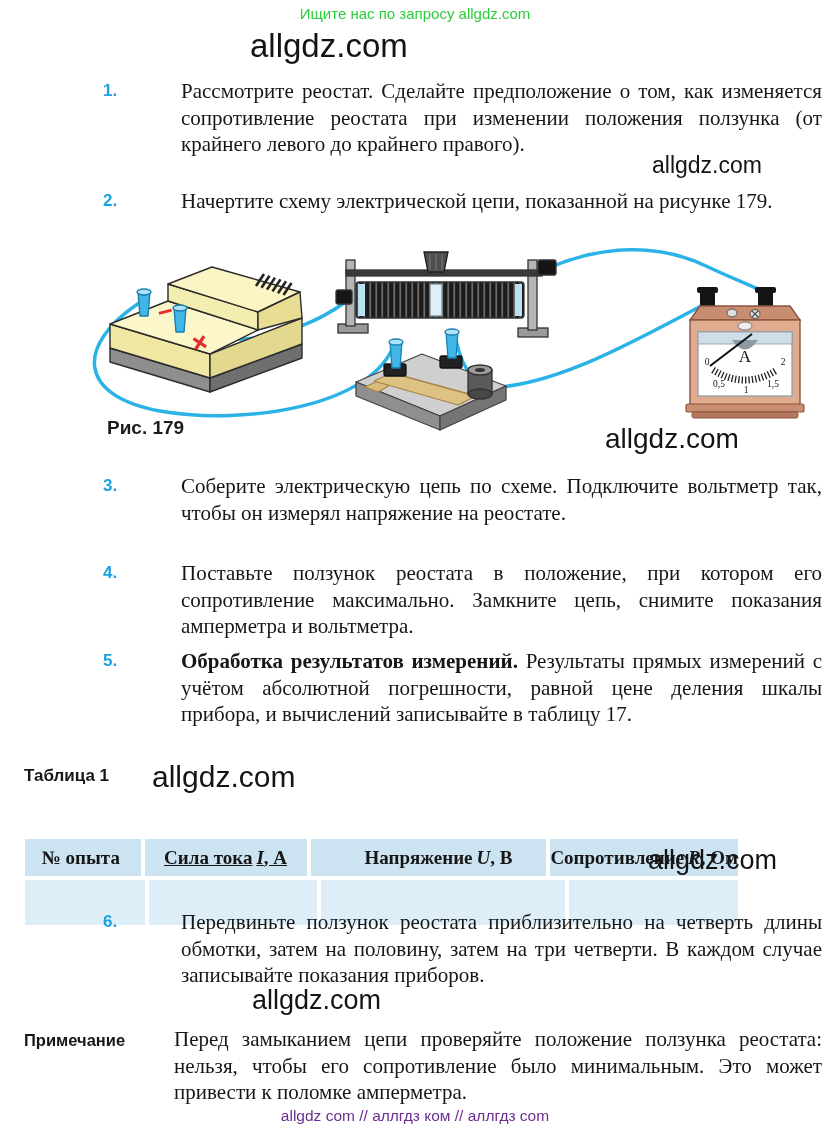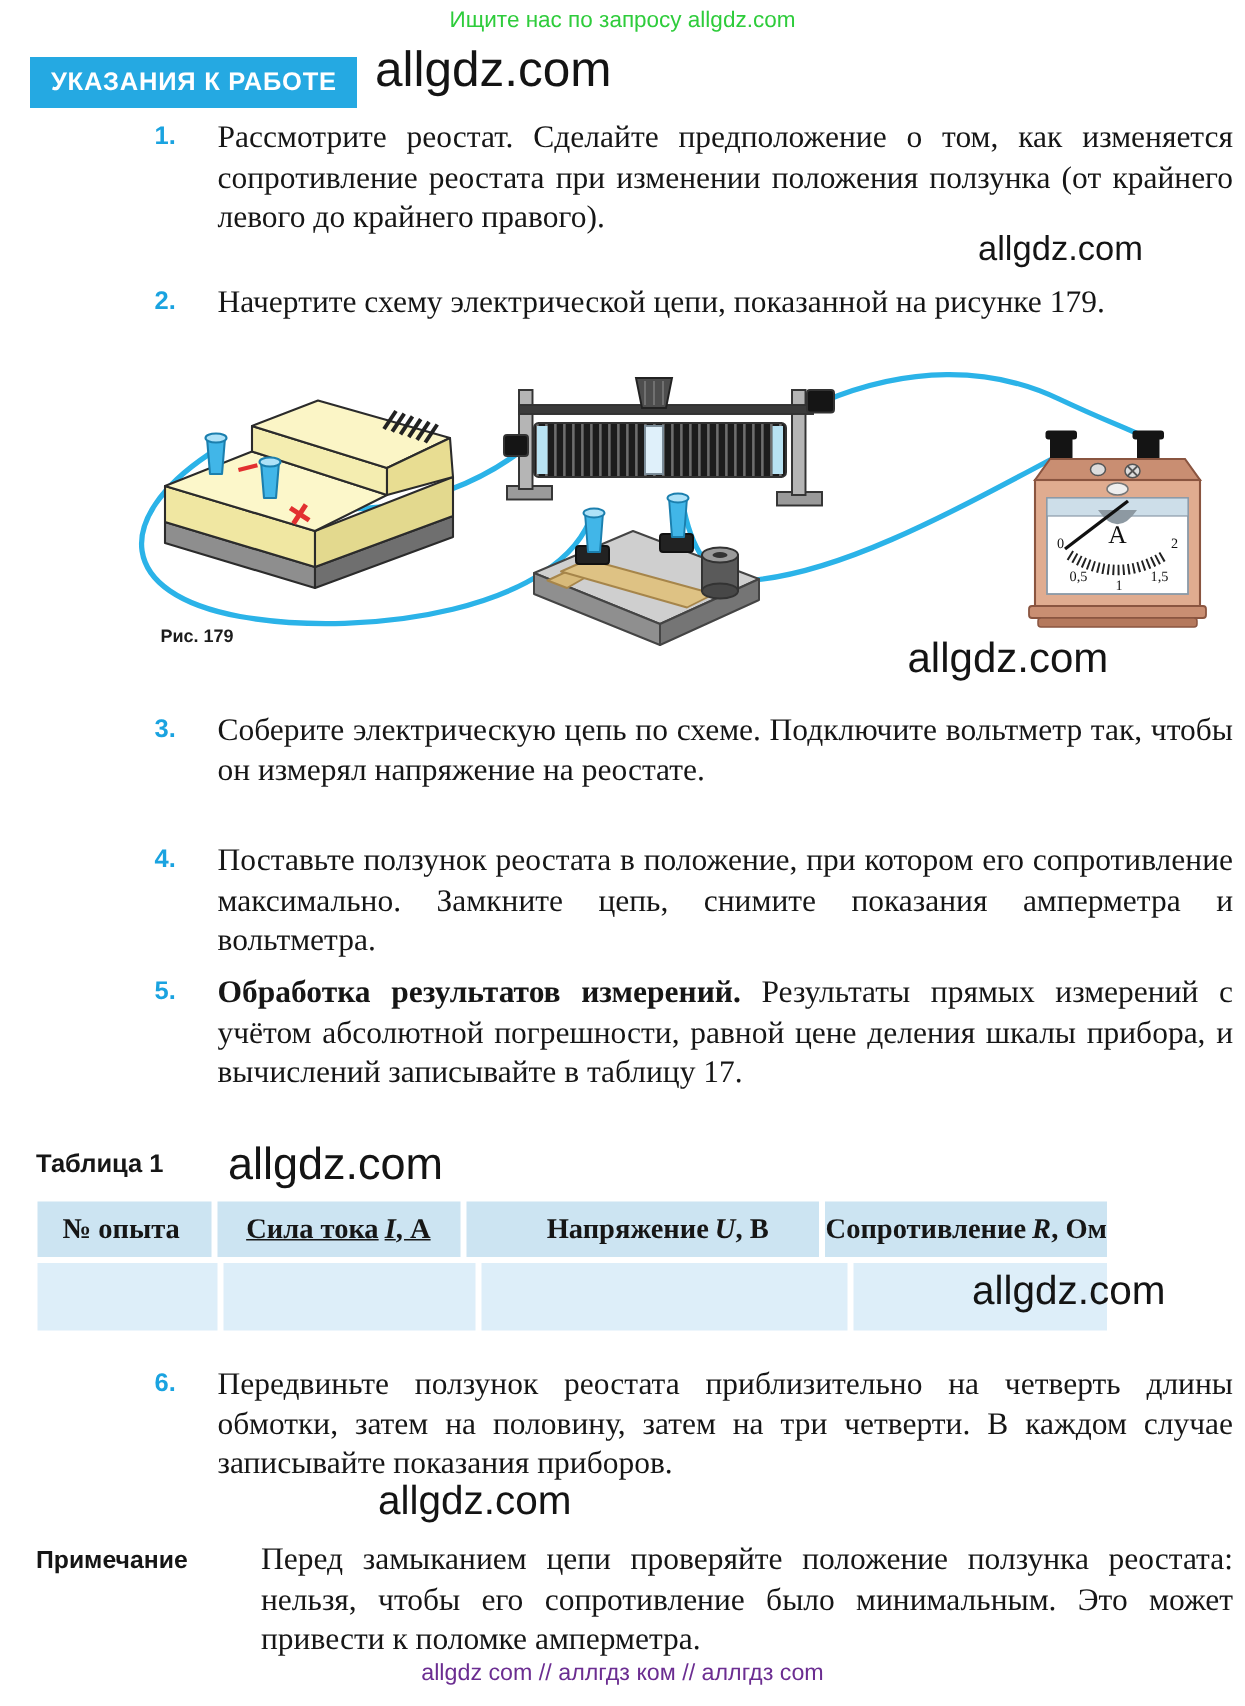--- a/index.html
+++ b/index.html
@@ -16,31 +16,31 @@
   .wm-header{left:250px;top:27px;font-size:33px;}
   .wm-item1{left:652px;top:152px;font-size:23px;}
   .wm-fig{left:605px;top:423px;font-size:28px;}
   .wm-table-label{left:152px;top:760px;font-size:30px;}
   .wm-table-cell{left:648px;top:845px;font-size:27px;}
   .wm-item6{left:252px;top:985px;font-size:27px;}
 
   .item{position:absolute;left:103px;right:8px;display:flex;}
   .item .num{width:42px;flex:0 0 42px;font-family:"Liberation Sans",sans-serif;
     font-weight:bold;font-size:17px;color:#1aa3e0;padding-top:3px;}
-  .item .txt{flex:1;font-size:21px;line-height:26.5px;text-align:justify;}
+  .item .txt{flex:1;font-size:21px;line-height:26.5px;text-align:justify;margin-left:36px;}
   .item .lead{font-weight:bold;}
   .i1{top:78px;} .i2{top:188px;} .i3{top:473px;} .i4{top:560px;} .i5{top:648px;} .i6{top:909px;}
 
   .fig-svg{position:absolute;left:60px;top:246px;width:760px;height:205px;}
   .fig-caption{position:absolute;left:107px;top:417px;font-family:"Liberation Sans",sans-serif;
-    font-weight:bold;font-size:12px;color:#1c1c1c;}
+    font-weight:bold;font-size:19px;color:#1c1c1c;}
 
   .tbl-label{position:absolute;left:24px;top:766px;font-family:"Liberation Sans",sans-serif;
     font-weight:bold;font-size:17px;}
-  .tbl{position:absolute;left:25px;top:801px;width:713px;}
+  .tbl{position:absolute;left:25px;top:839px;width:713px;}
   .tbl-row{display:flex;gap:4px;margin-bottom:4px;}
   .tbl .cell{display:flex;align-items:center;justify-content:center;
     font-size:19px;font-weight:bold;font-family:"Liberation Serif",serif;}
   .tbl .c0{width:120px;} .tbl .c1{width:168px;text-decoration:underline;} .tbl .c2{width:224px;padding-left:20px;} .tbl .c3{flex:1;}
   .tbl .head .cell{background:#cce4f2;height:37px;}
   .tbl .bodyr .cell{background:#ddeef9;height:45px;}
   .sym{font-style:italic;margin-left:4px;} .post{white-space:pre;}
 
   .note-label{position:absolute;left:24px;top:1031px;font-family:"Liberation Sans",sans-serif;
     font-weight:bold;font-size:16.5px;}
@@ -50,21 +50,20 @@
   .footer{position:absolute;top:1107px;left:0;width:100%;text-align:center;
     font-family:"Liberation Sans",sans-serif;font-size:15.5px;color:#6b2d91;}
 </style>
 </head>
 <body>
 
 <div class="page">
 
   <div class="top-notice">Ищите нас по запросу allgdz.com</div>
 
-  <div class="badge">УКАЗАНИЯ К РАБОТЕ</div>
   <div class="wm wm-header">allgdz.com</div>
 
   <div class="item i1">
     <span class="num">1.</span>
     <div class="txt">Рассмотрите реостат. Сделайте предположение о том, как изменяется сопротивление реостата при изменении положения ползунка (от крайнего левого до крайнего правого).</div>
   </div>
   <div class="wm wm-item1">allgdz.com</div>
 
   <div class="item i2">
     <span class="num">2.</span>

